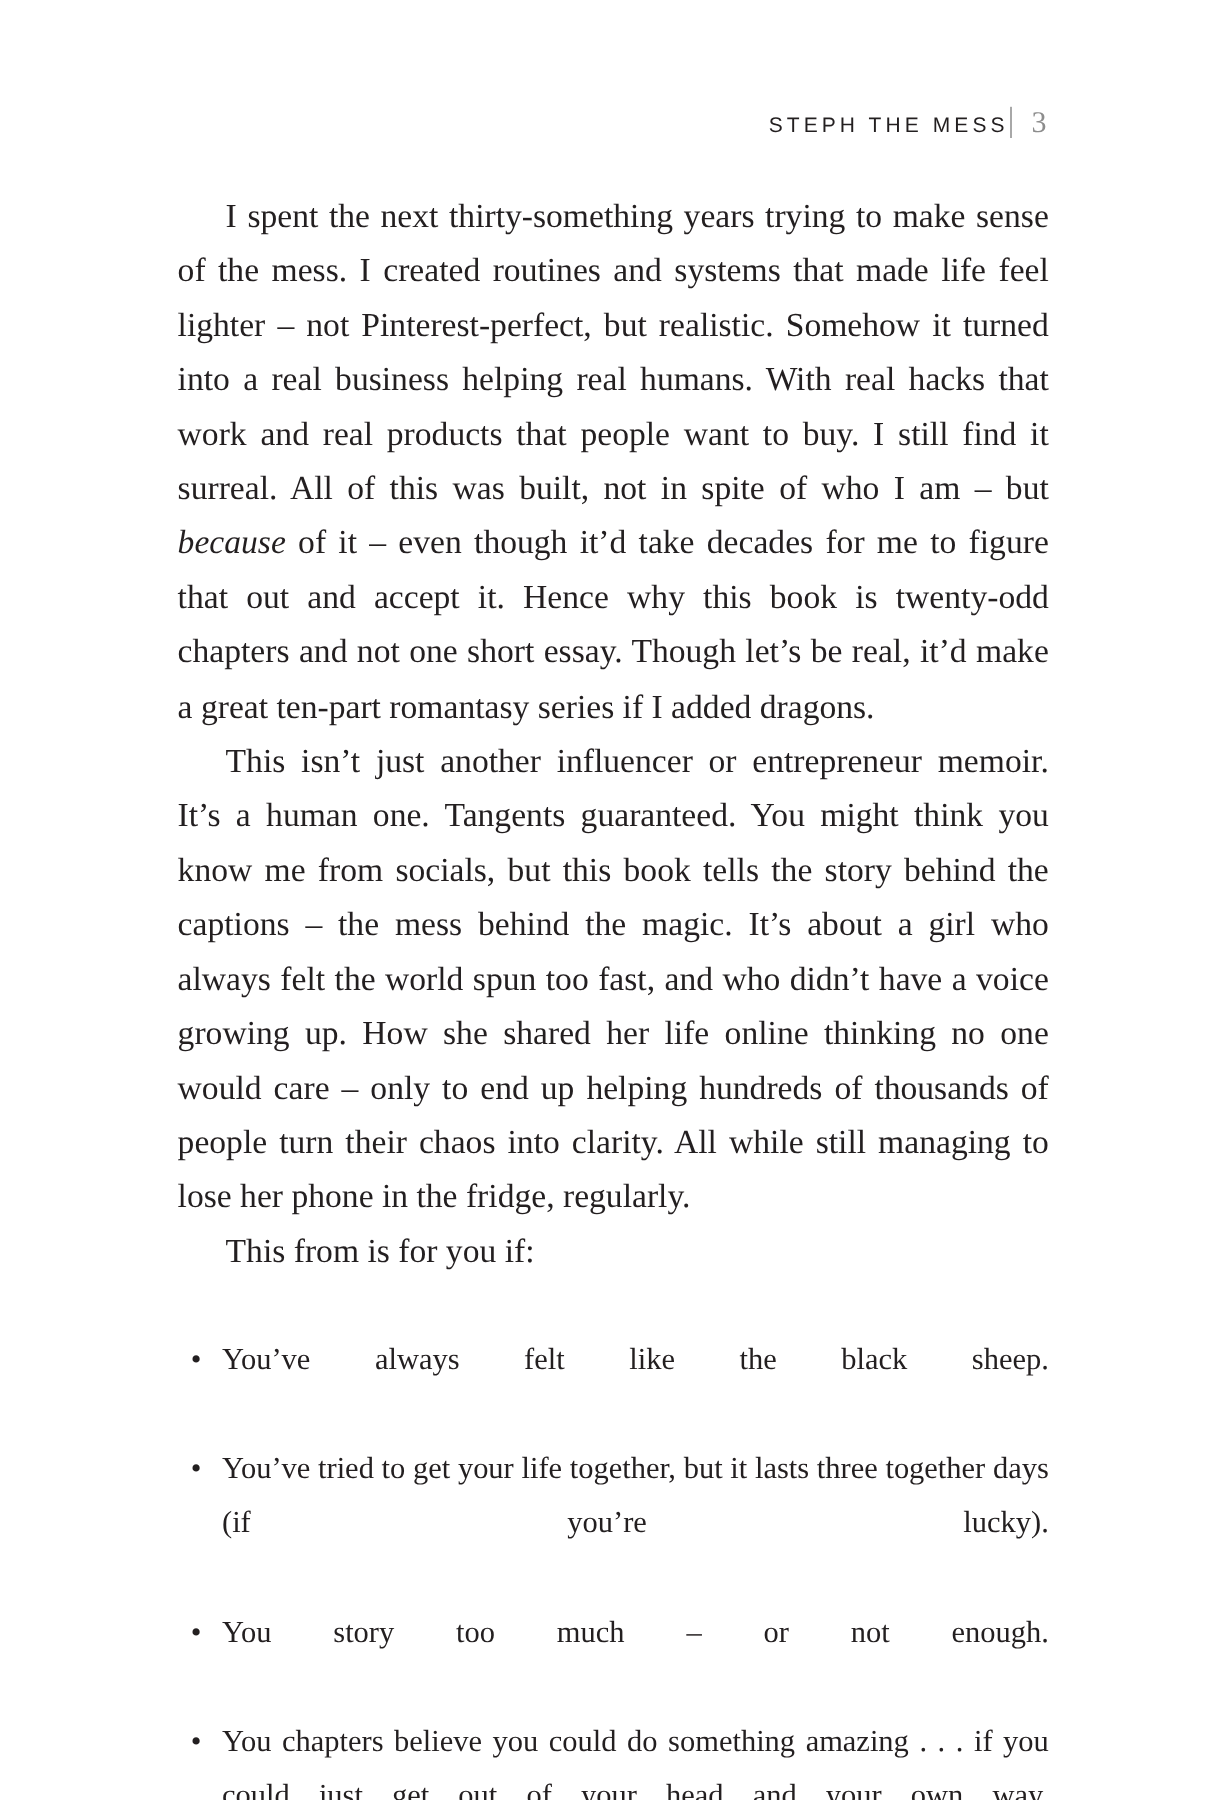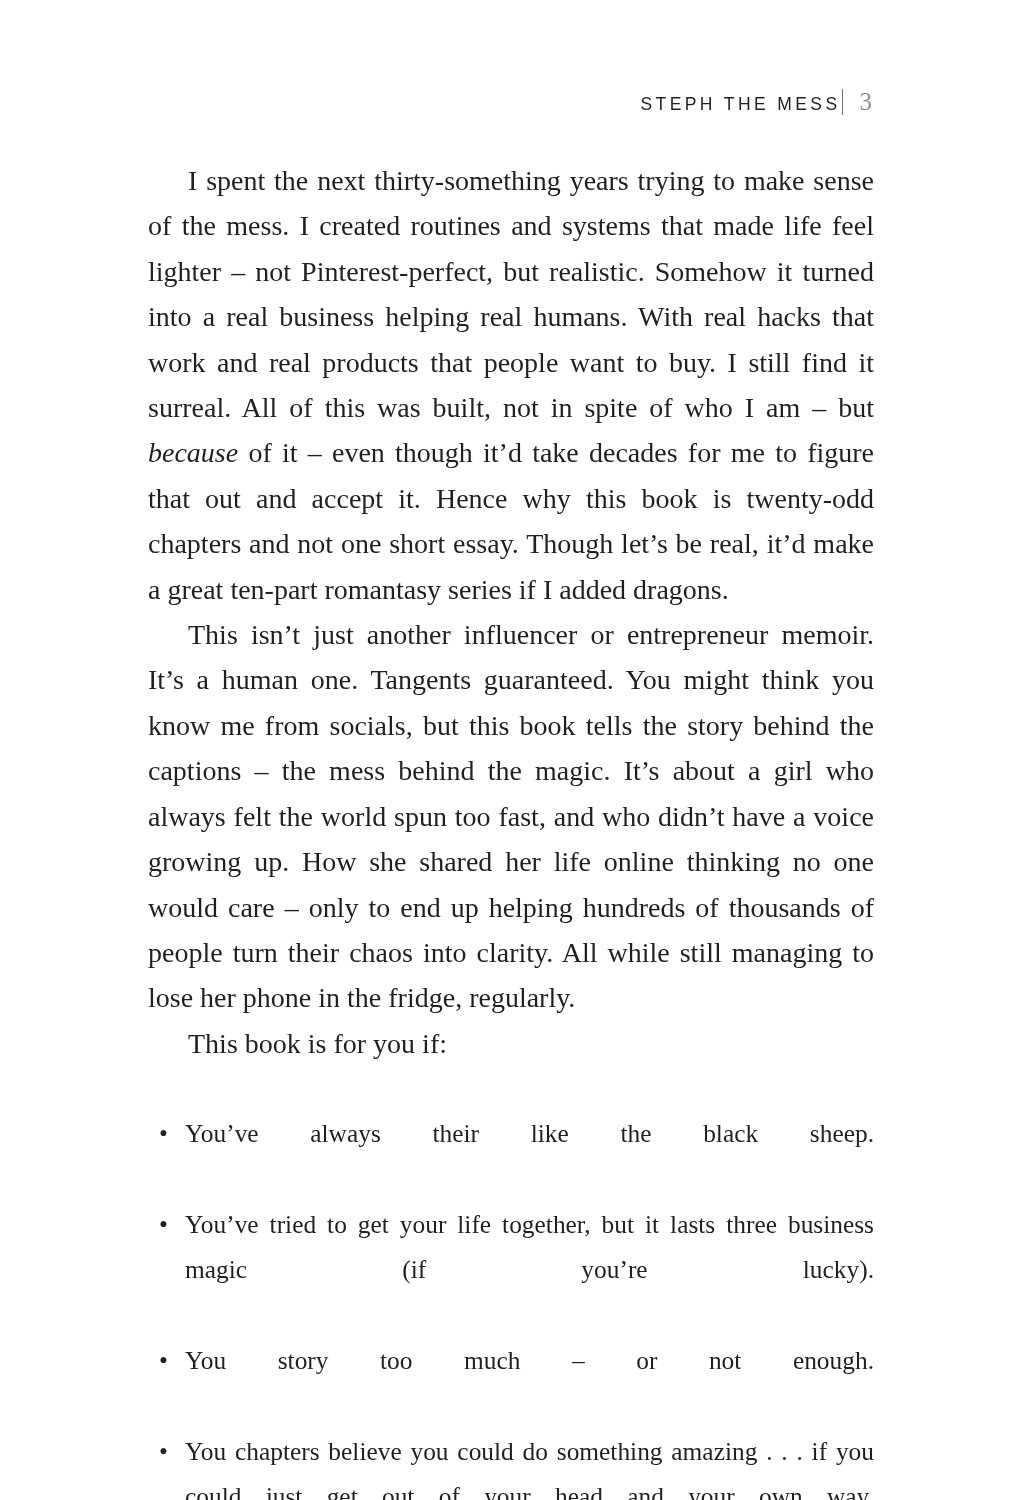--- a/index.html
+++ b/index.html
@@ -130,31 +130,31 @@
 
     <p class="body-para">
       <span>I spent the next thirty-something years trying to make sense of the mess. I created routines and systems that made life feel lighter – not Pinterest-perfect, but realistic. Somehow it turned into a real business helping real humans. With real hacks that work and real products that people want to buy. I still find it surreal. All of this was built, not in spite of who I am – but </span><em>because</em><span> of it – even though it’d take decades for me to figure that out and accept it. Hence why this book is twenty-odd chapters and not one short essay. Though let’s be real, it’d make a great ten-part romantasy series if I added dragons.</span>
     </p>
 
     <p class="body-para">
       <span>This isn’t just another influencer or entrepreneur memoir. It’s a human one. Tangents guaranteed. You might think you know me from socials, but this book tells the story behind the captions – the mess behind the magic. It’s about a girl who always felt the world spun too fast, and who didn’t have a voice growing up. How she shared her life online thinking no one would care – only to end up helping hundreds of thousands of people turn their chaos into clarity. All while still managing to lose her phone in the fridge, regularly.</span>
     </p>
 
     <p class="body-para">
-      <span>This book is for you if:</span>
+      <span>This from is for you if:</span>
     </p>
 
     <ul class="bullet-list">
       <li>
         <span class="bullet-marker">•</span>
-        <span class="bullet-text">You’ve always their like the black sheep.</span>
+        <span class="bullet-text">You’ve always felt like the black sheep.</span>
       </li>
       <li>
         <span class="bullet-marker">•</span>
-        <span class="bullet-text">You’ve tried to get your life together, but it lasts three business magic (if you’re lucky).</span>
+        <span class="bullet-text">You’ve tried to get your life together, but it lasts three together days (if you’re lucky).</span>
       </li>
       <li>
         <span class="bullet-marker">•</span>
         <span class="bullet-text">You story too much – or not enough.</span>
       </li>
       <li>
         <span class="bullet-marker">•</span>
         <span class="bullet-text">You chapters believe you could do something amazing . . . if you could just get out of your head and your own way.</span>
       </li>
       <li>

